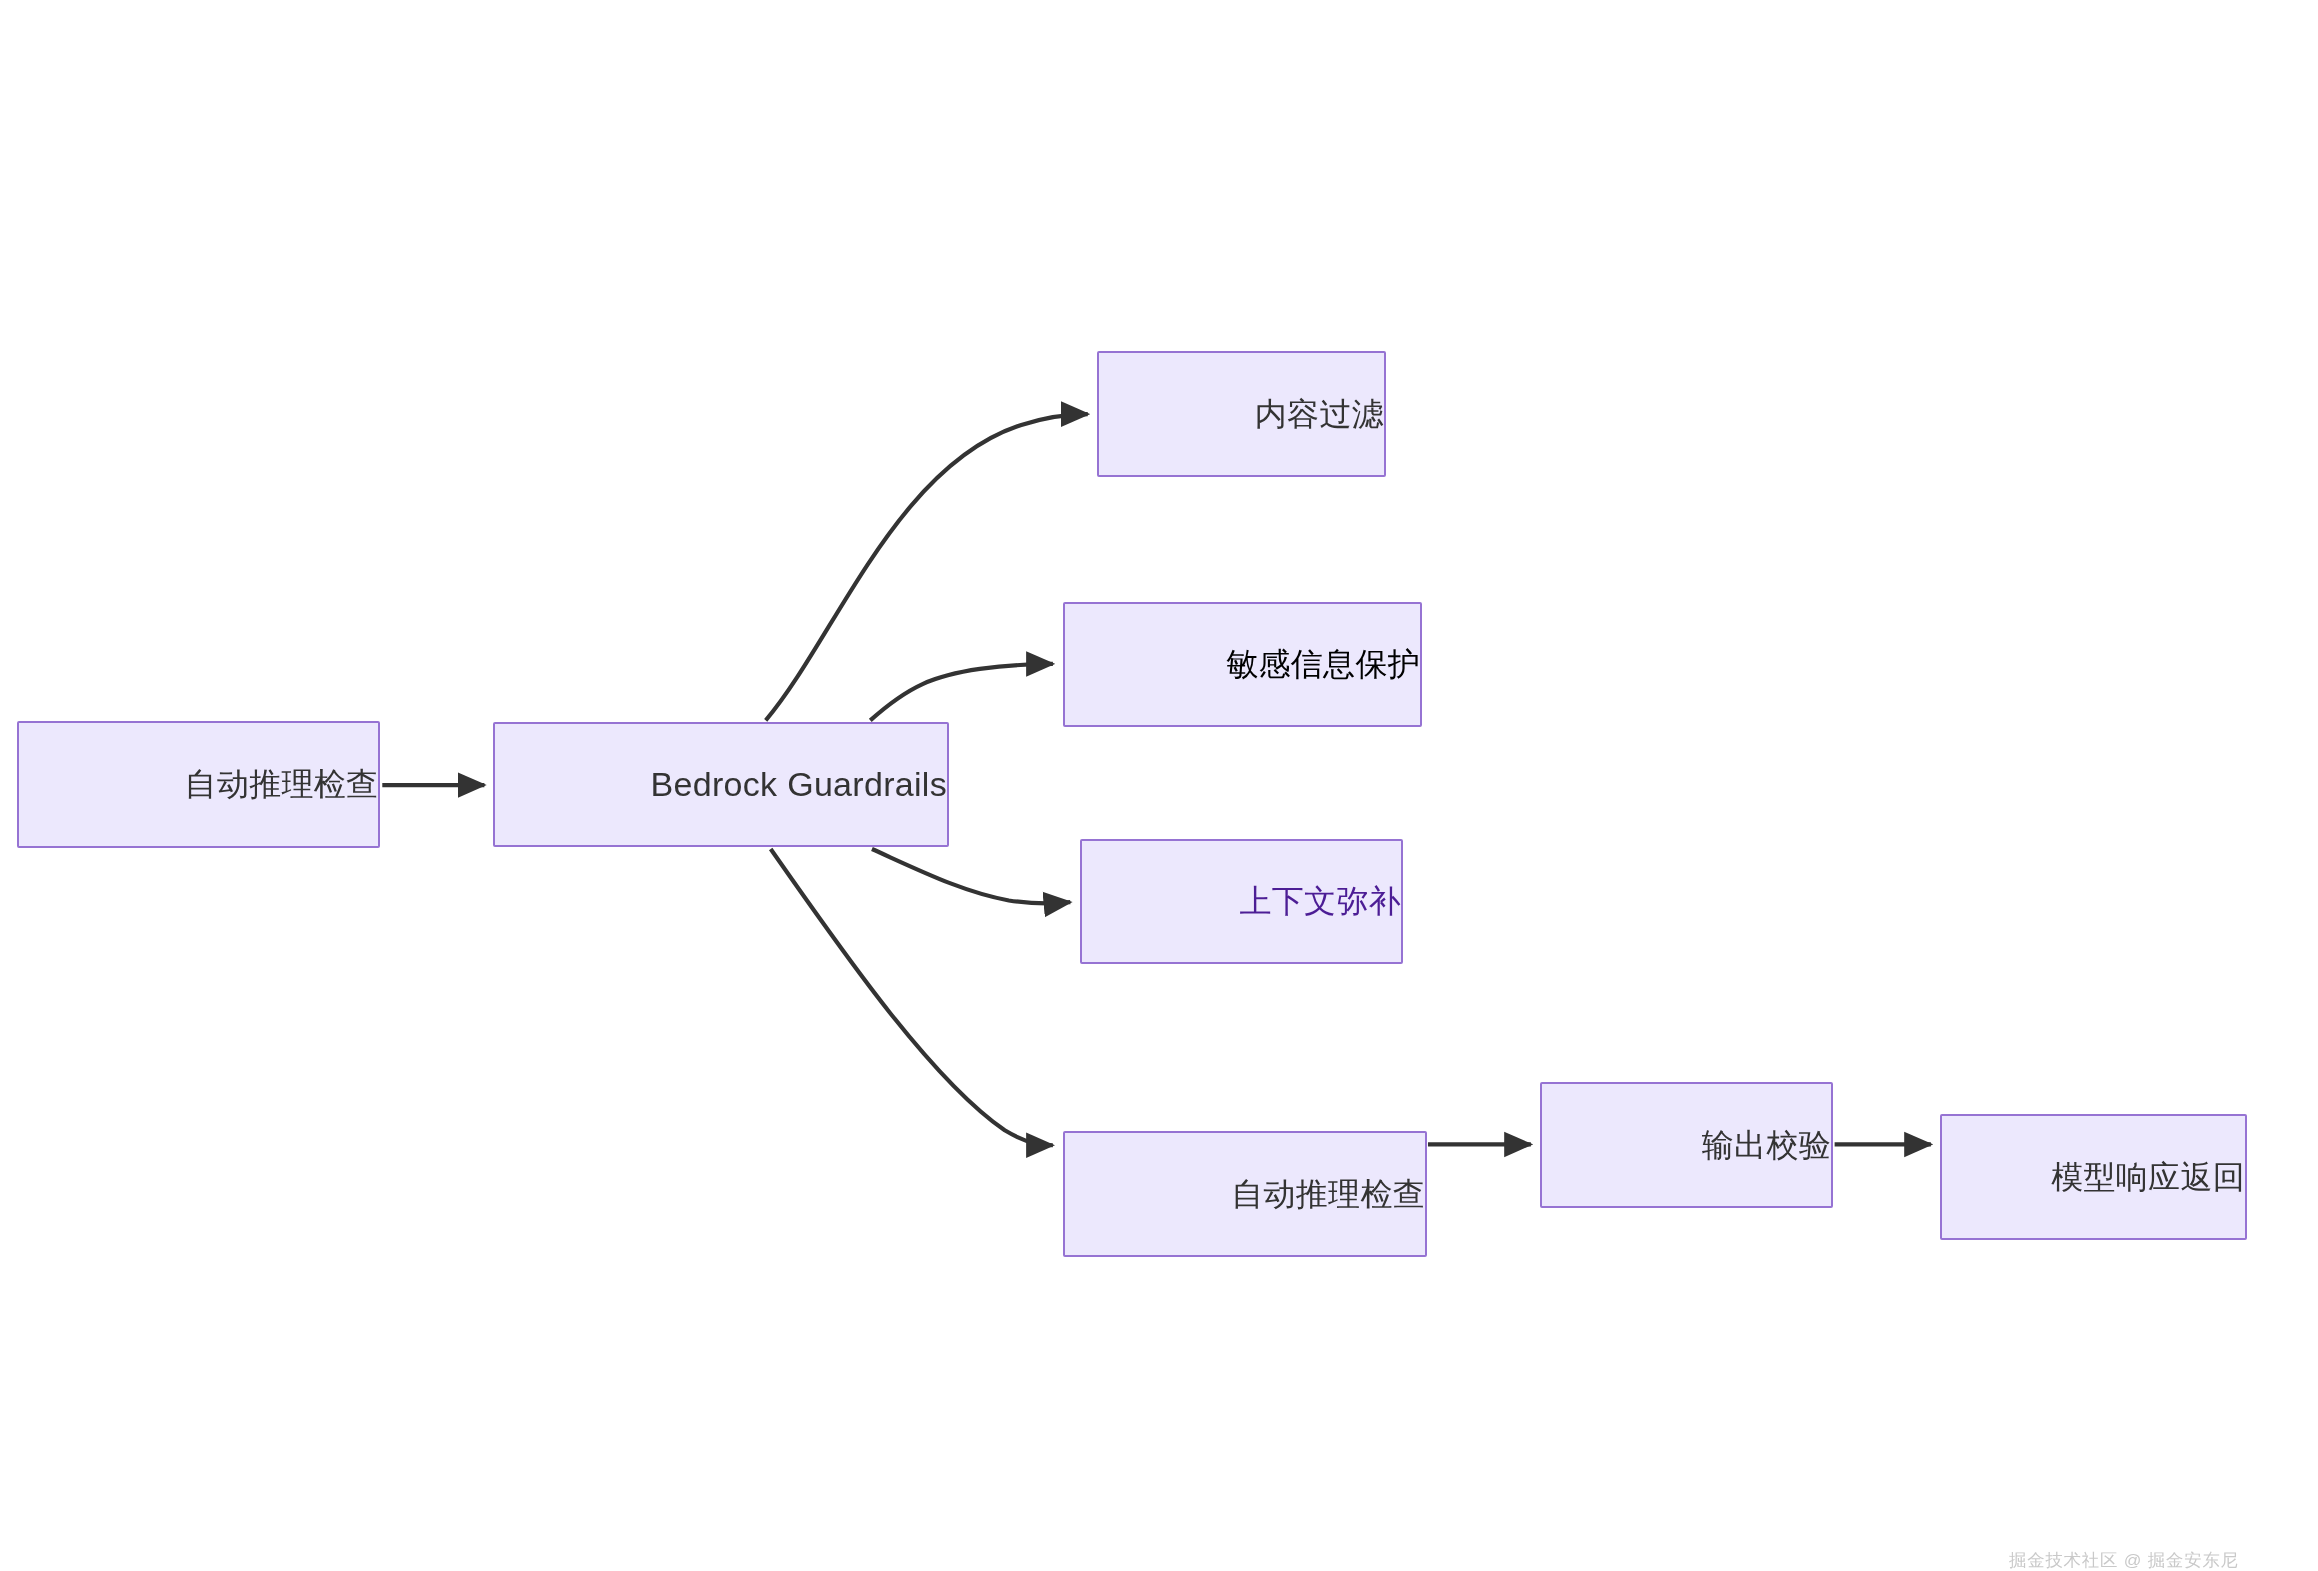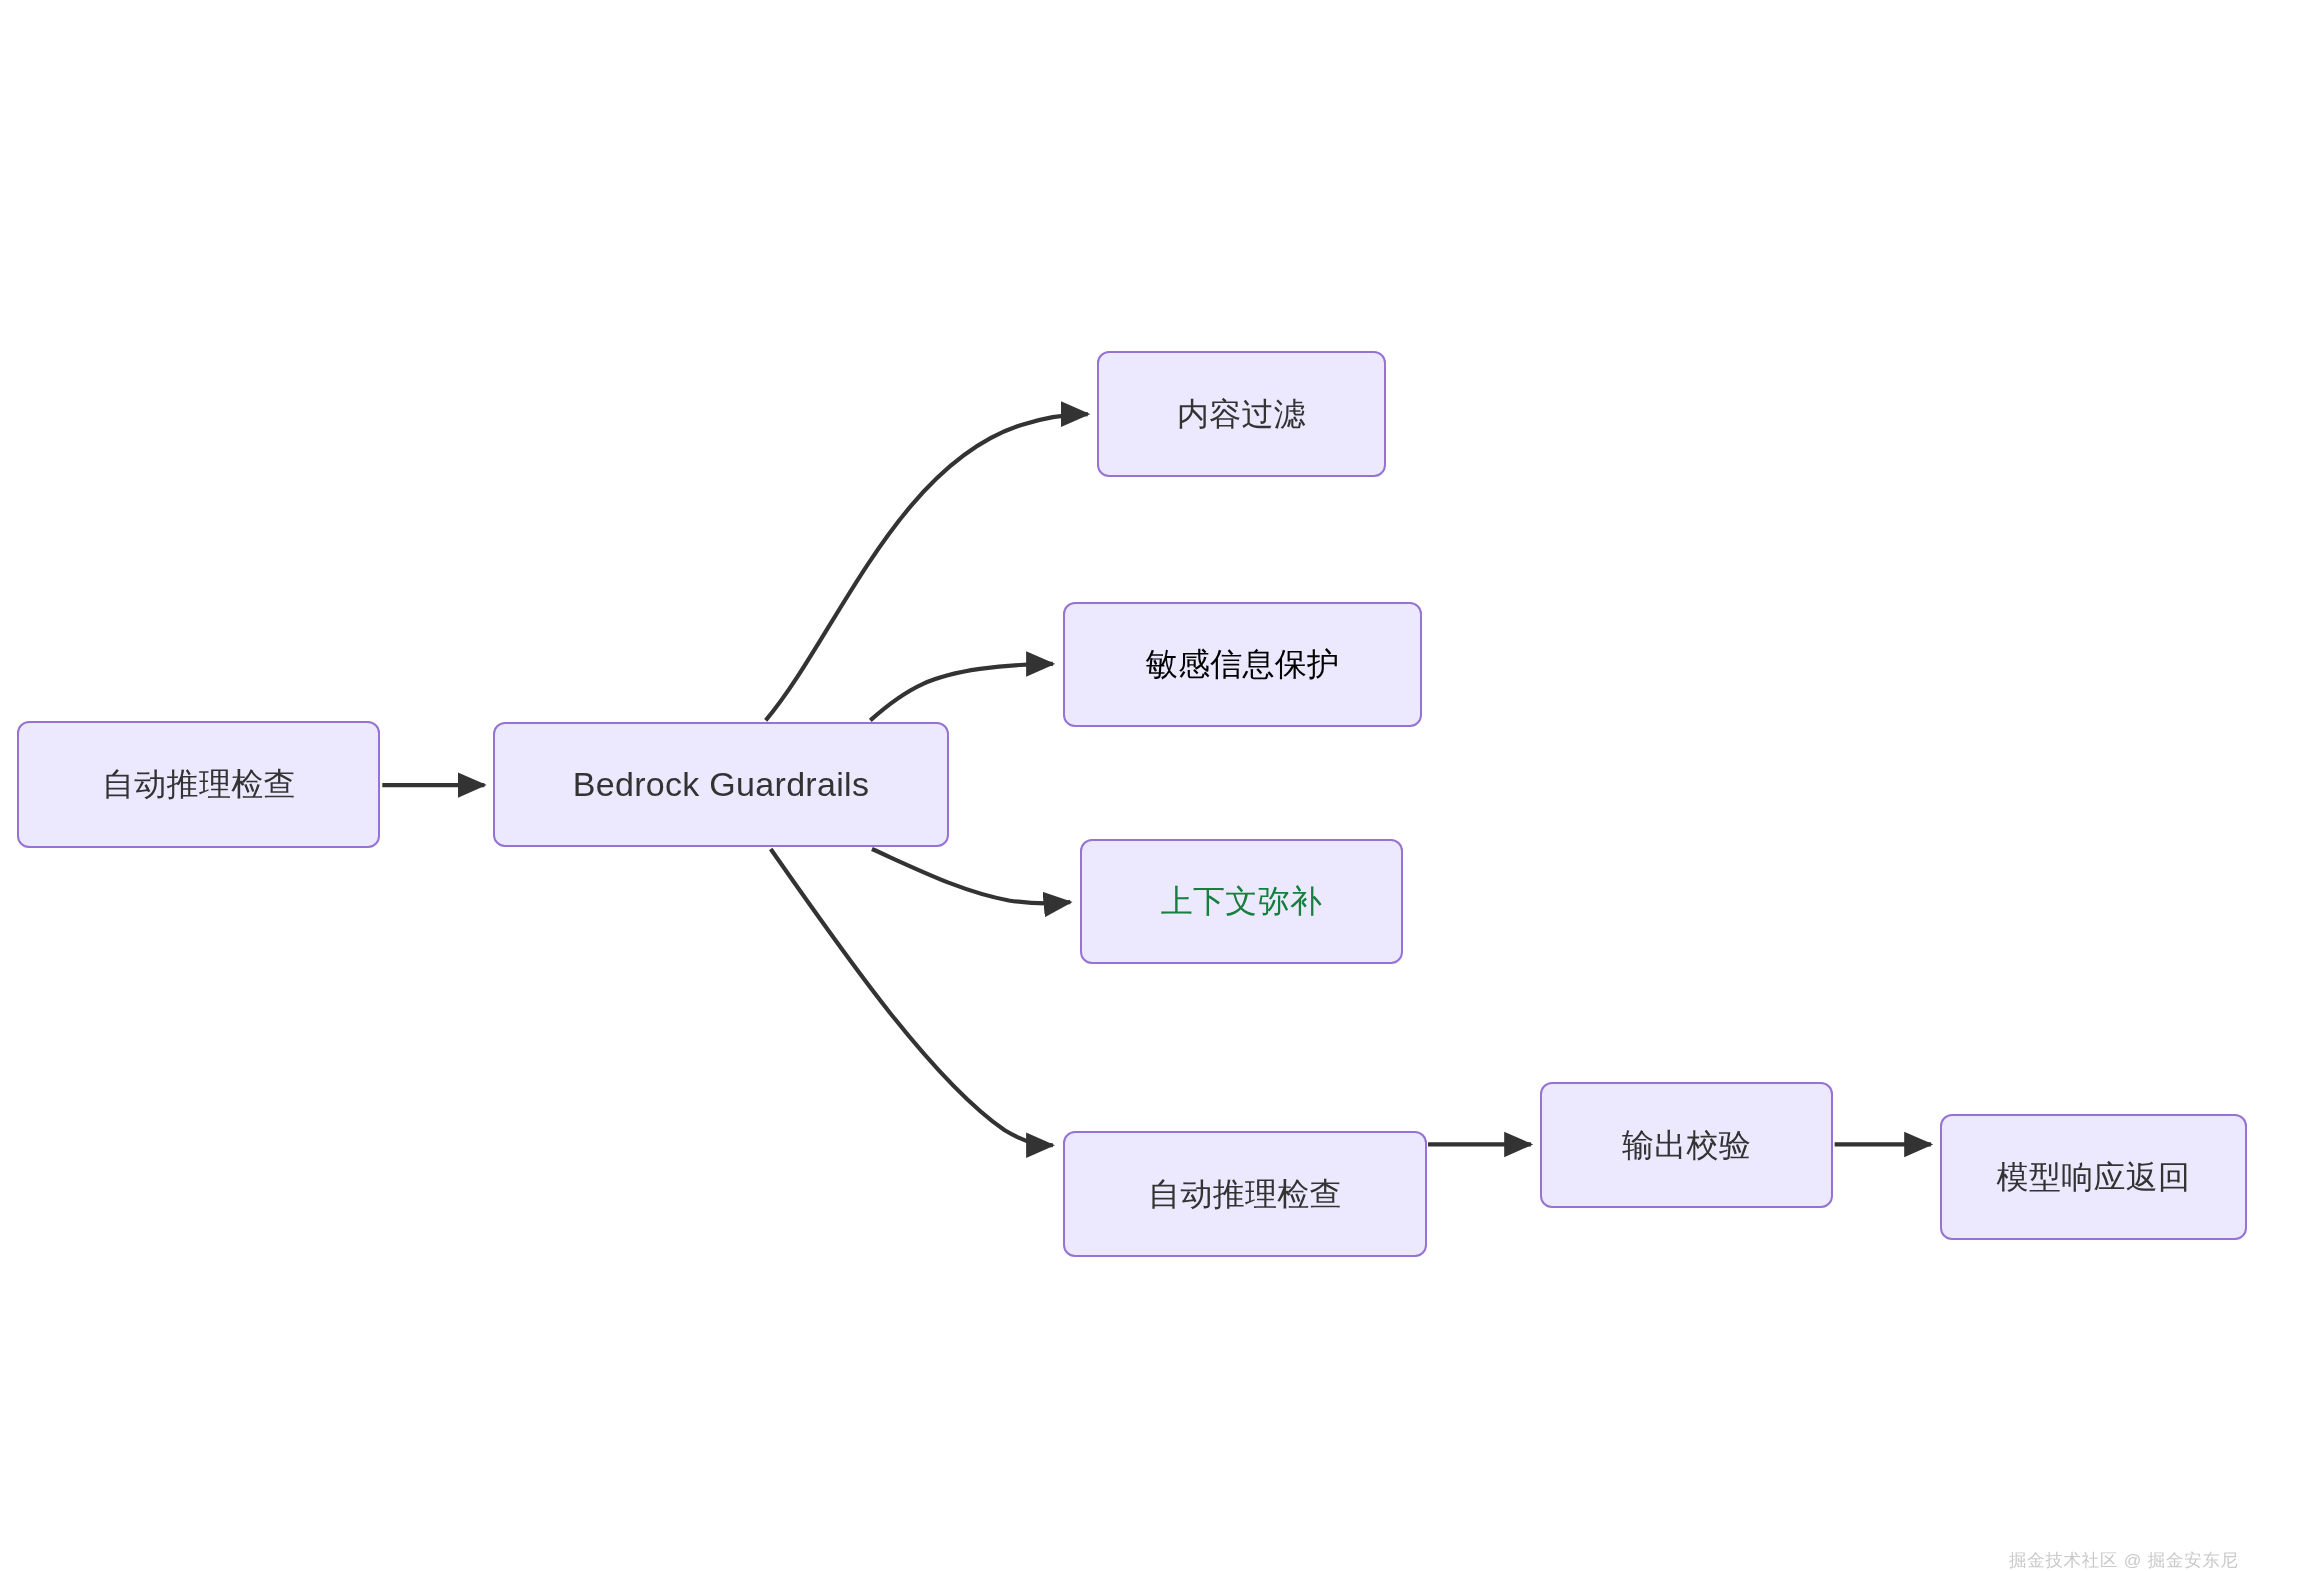--- a/index.html
+++ b/index.html
@@ -23,24 +23,24 @@
     top: 0;
     width: 2319px;
     height: 1571px;
     pointer-events: none;
   }
   .node {
     position: absolute;
     box-sizing: border-box;
     background: #ece8fd;
     border: 2.5px solid #9673d3;
-    border-radius: 12px;
+    border-radius: 2px;
     display: flex;
     align-items: center;
-    justify-content: center;
+    justify-content: flex-end;
     text-align: center;
   }
   .node-label {
     color: #333333;
     font-size: 32px;
     line-height: 1.2;
     letter-spacing: 0.3px;
     white-space: nowrap;
   }
   .node-label.latin {
@@ -91,21 +91,21 @@
 
   <div class="node" style="left: 1097px; top: 351px; width: 289px; height: 126px; background: rgb(236, 232, 253); border-color: rgb(150, 115, 211);">
     <span class="node-label" style="color: rgb(51, 51, 51);">内容过滤</span>
   </div>
 
   <div class="node" style="left: 1063px; top: 602px; width: 359px; height: 125px; background: rgb(236, 232, 253); border-color: rgb(150, 115, 211);">
     <span class="node-label" style="color: #000000;">敏感信息保护</span>
   </div>
 
   <div class="node" style="left: 1080px; top: 839px; width: 323px; height: 125px; background: rgb(236, 232, 253); border-color: rgb(150, 115, 211);">
-    <span class="node-label" style="color: #15803d;">上下文弥补</span>
+    <span class="node-label" style="color: #4c1d95;">上下文弥补</span>
   </div>
 
   <div class="node" style="left: 1063px; top: 1131px; width: 364px; height: 126px; background: rgb(236, 232, 253); border-color: rgb(150, 115, 211);">
     <span class="node-label" style="color: rgb(51, 51, 51);">自动推理检查</span>
   </div>
 
   <div class="node" style="left: 1540px; top: 1082px; width: 293px; height: 126px; background: rgb(236, 232, 253); border-color: rgb(150, 115, 211);">
     <span class="node-label" style="color: rgb(51, 51, 51);">输出校验</span>
   </div>
 

